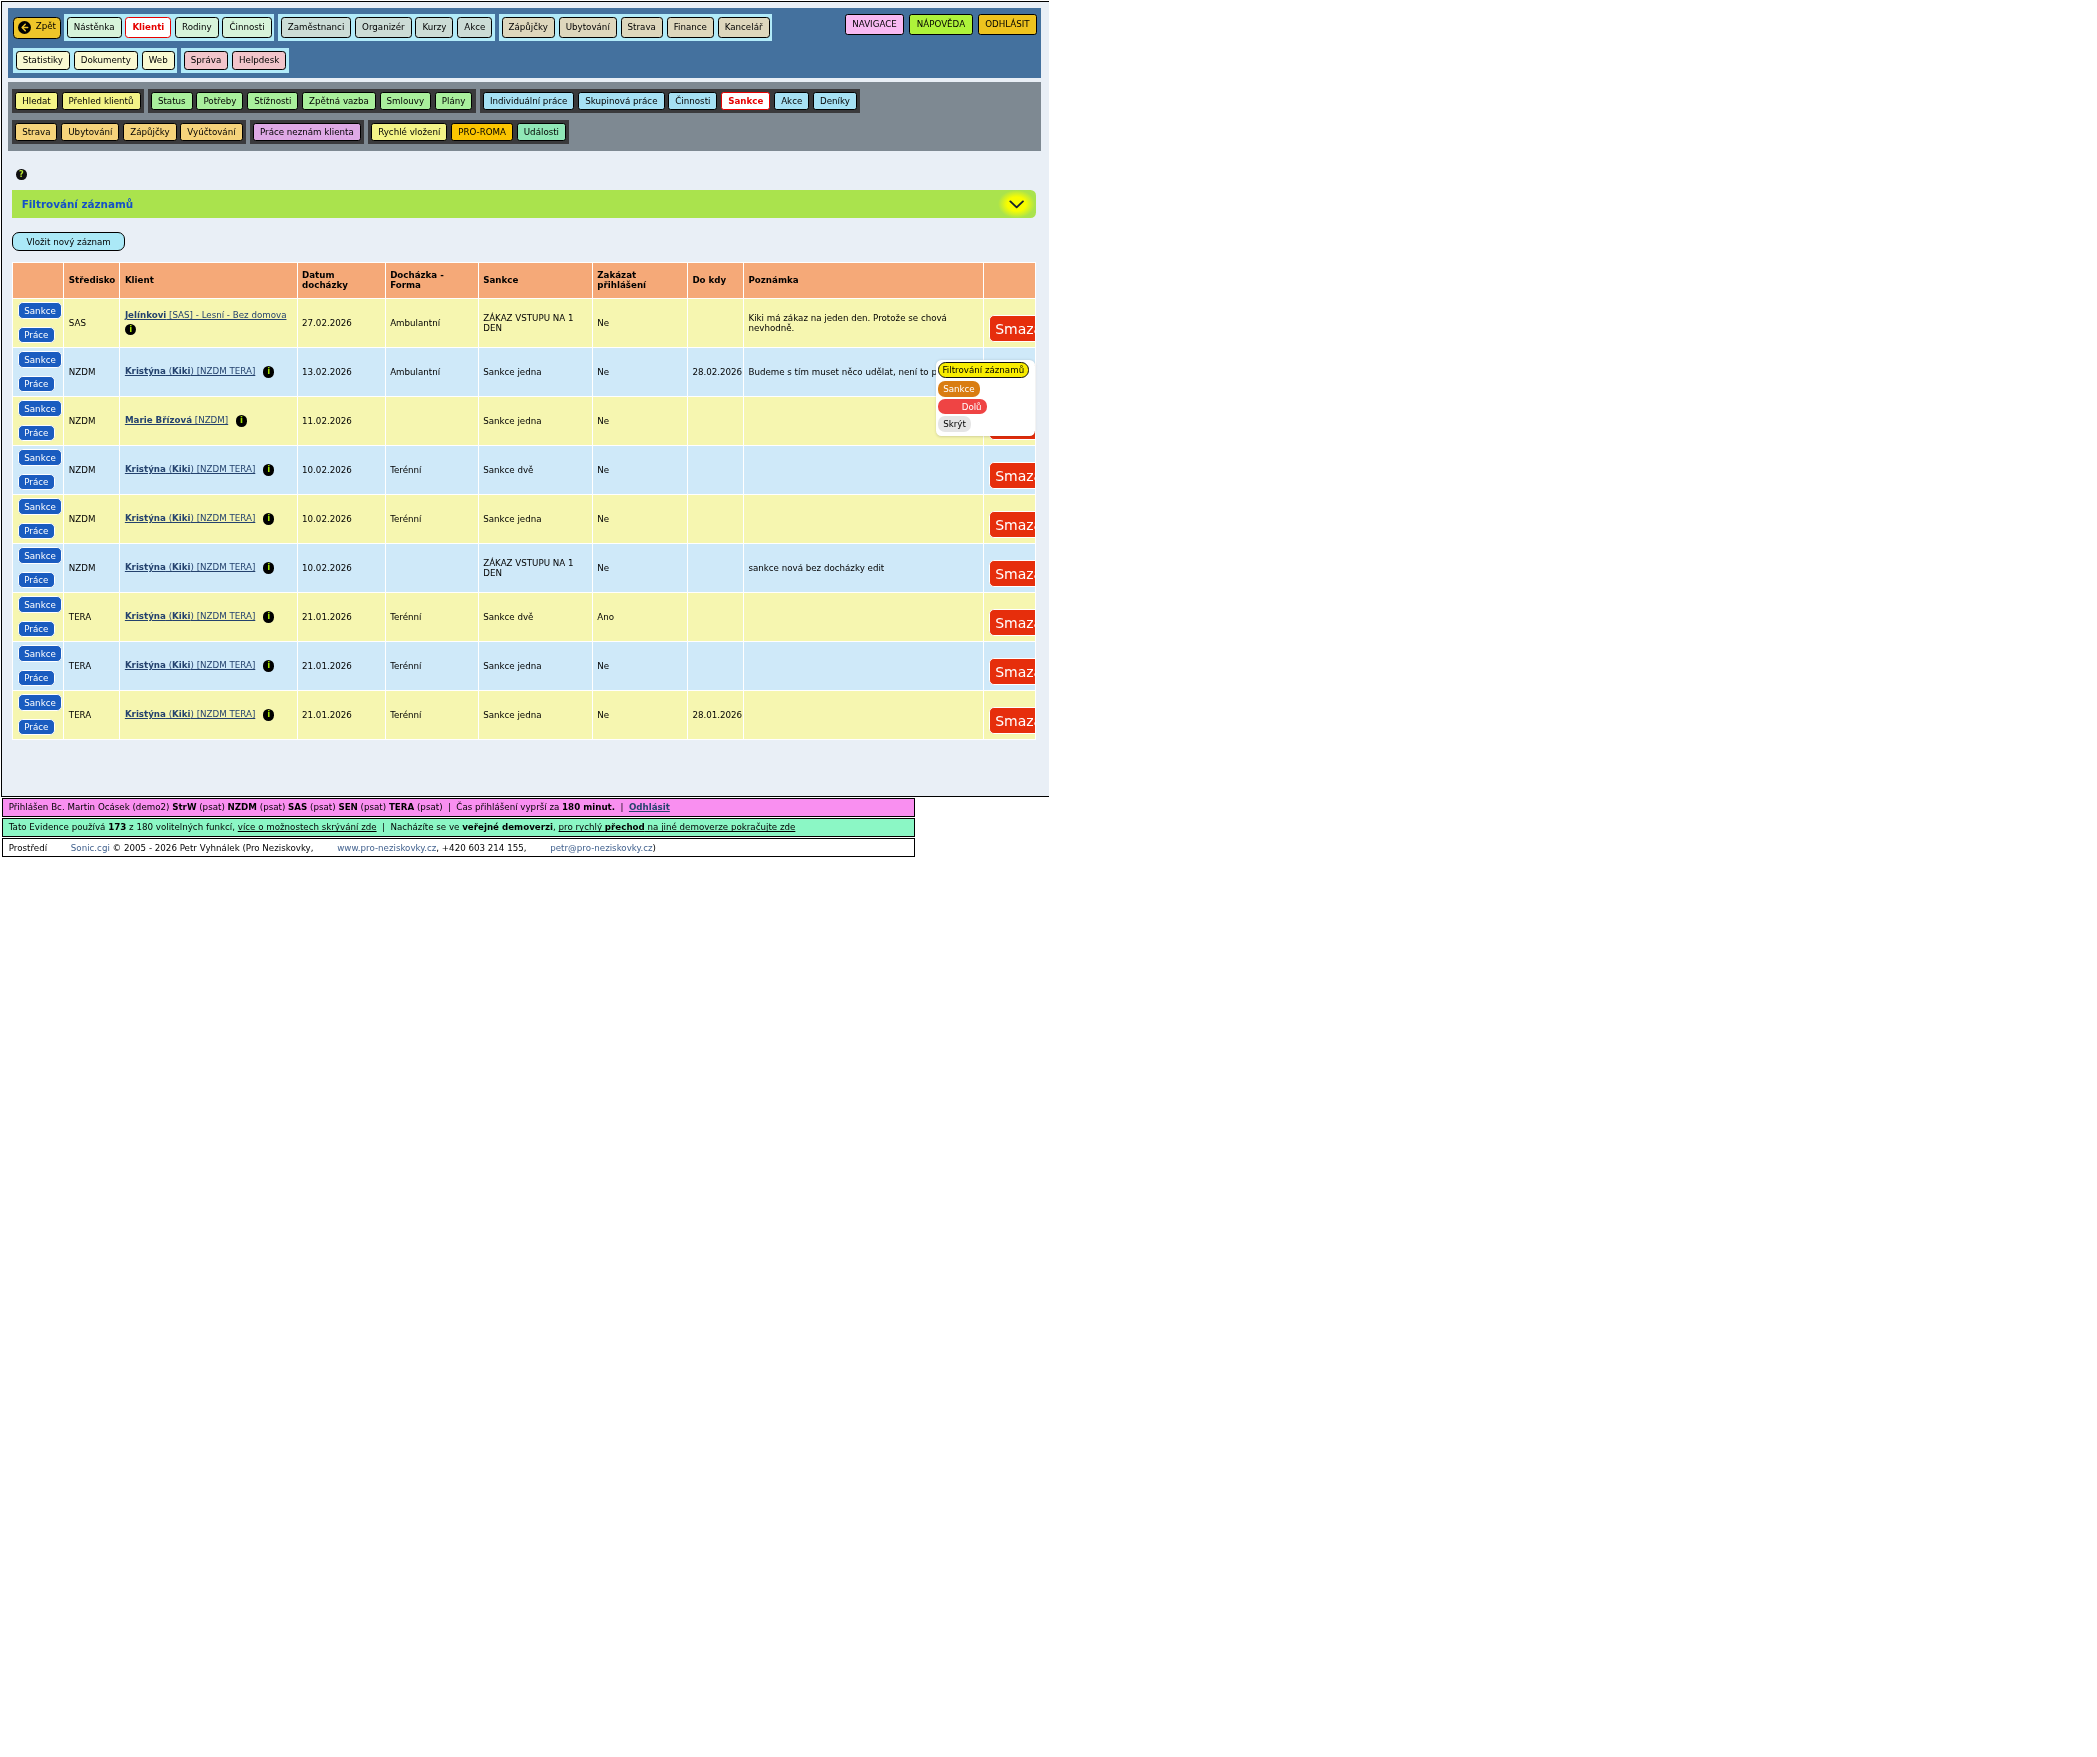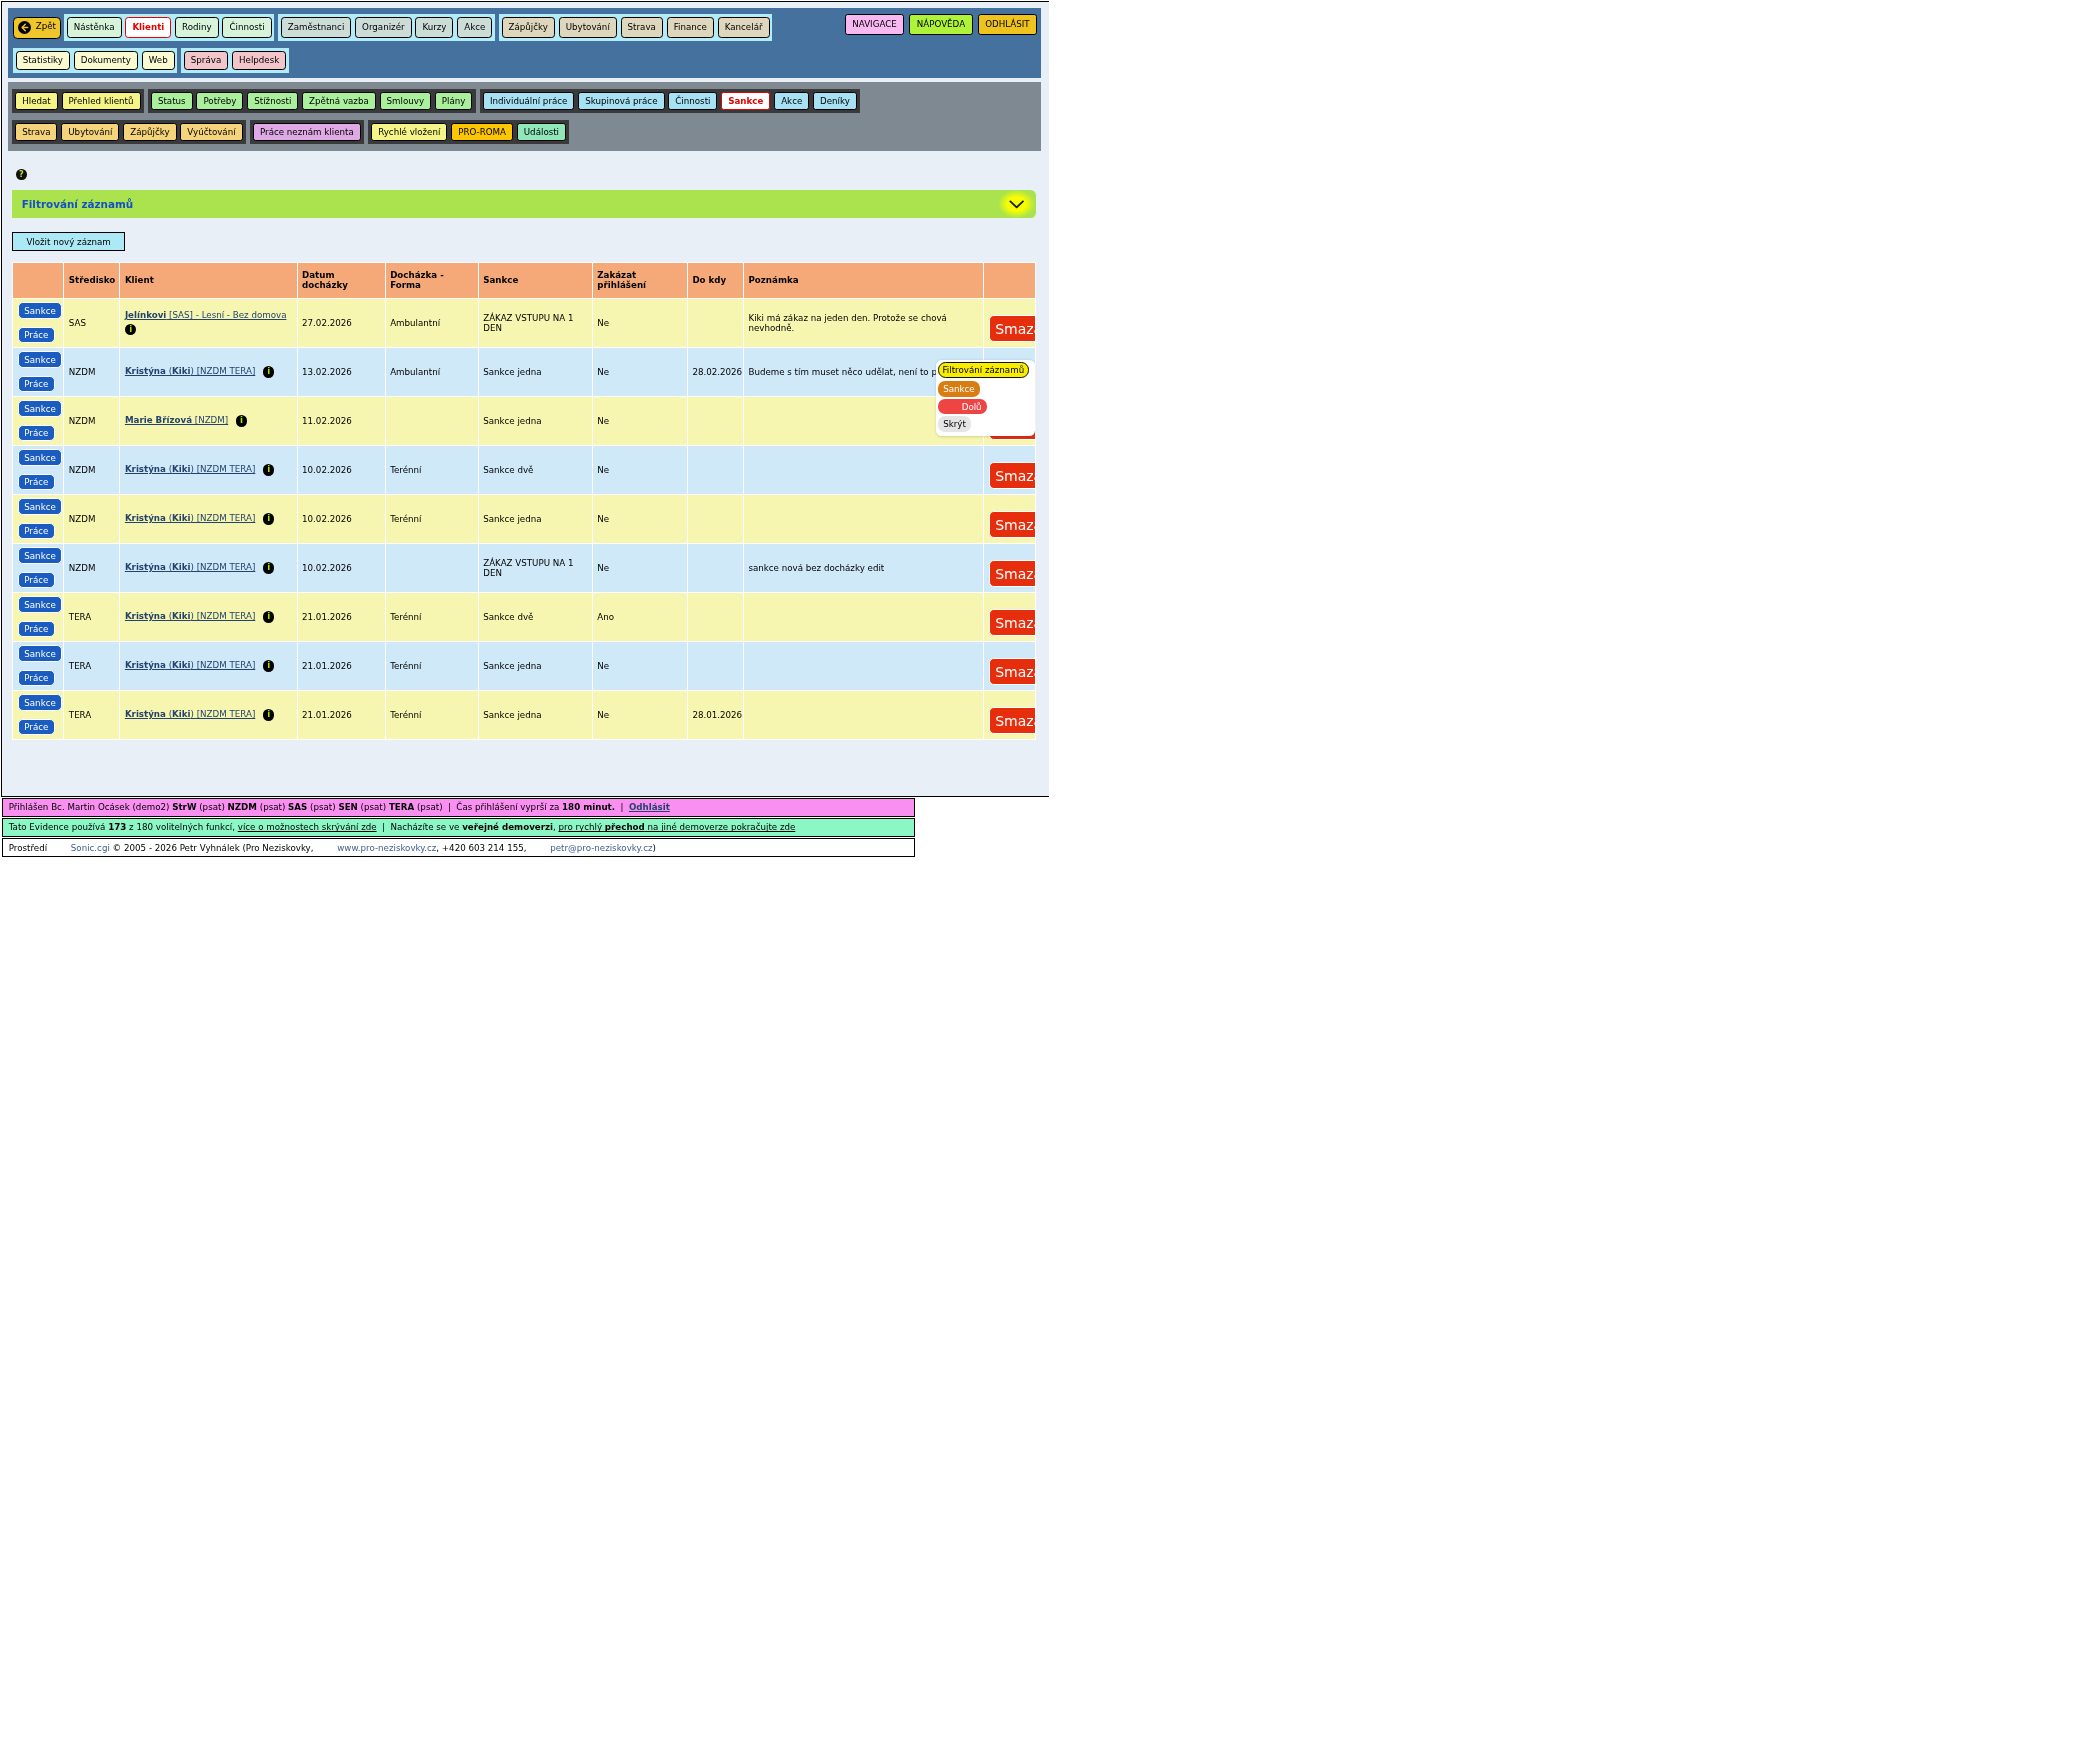--- a/index.html
+++ b/index.html
@@ -151,21 +151,21 @@
     display:flex; align-items:center; justify-content:center;
     background:radial-gradient(closest-side, #f8fd00 50%, rgba(248,253,0,0) 100%);
     cursor:pointer;
   }
   .insert-btn {
     margin-top:13.7px;
     font-family:inherit;
     font-size:8.7px;
     background:#abe9f7;
     border:1.1px solid #000;
-    border-radius:0;
+    border-radius:7px;
     padding:3.8px 13px;
     cursor:pointer;
   }
   
   table.records {
     margin-top:10.4px;
     border-collapse:separate;
     border-spacing:1.1px;
     background:#ffffff;
     table-layout:fixed;

